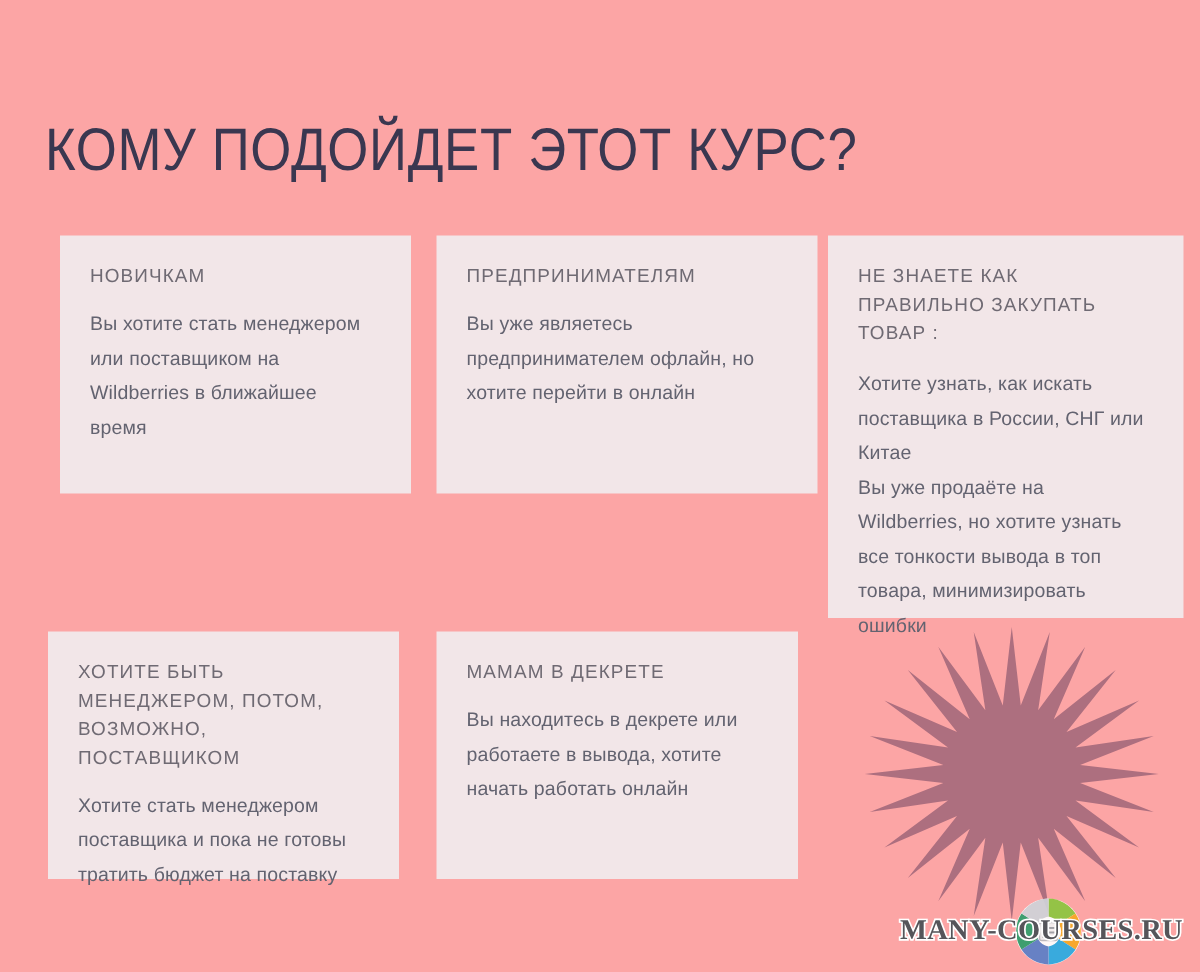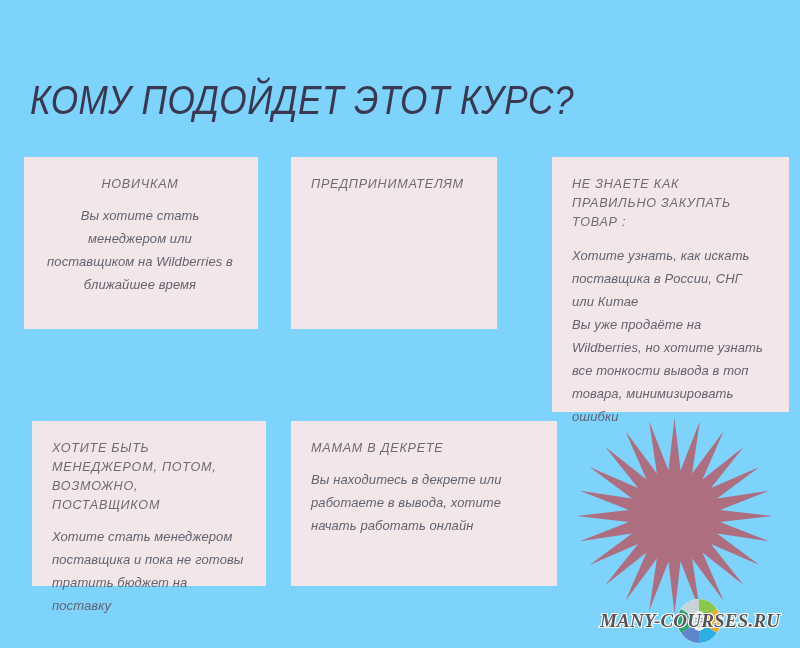--- a/index.html
+++ b/index.html
@@ -12,22 +12,21 @@
     background: #ffffff;
     font-family: "Liberation Sans", sans-serif;
     overflow: hidden;
     position: relative;
   }
 
   .page {
     position: relative;
     width: 800px;
     height: 648px;
-    background: #7dd3fc;
-    font-style: italic;
+    background: #fca5a5;
   }
 
   
   .page-title {
     position: absolute;
     left: 30px;
     top: 49px;
     font-size: 40px;
     line-height: 48px;
     letter-spacing: 0.5px;
@@ -61,25 +60,25 @@
     color: #636370;
     font-size: 13px;
     line-height: 23px;
     letter-spacing: 0.1px;
     font-weight: 400;
     margin: 0;
     white-space: pre-line;
   }
 
   
-  #card-1 { left: 24px;  top: 157px; width: 234px; height: 172px; text-align: center; }
-  #card-2 { left: 291px; top: 157px; width: 206px; height: 172px; }
+  #card-1 { left: 40px;  top: 157px; width: 234px; height: 172px; }
+  #card-2 { left: 291px; top: 157px; width: 254px; height: 172px; }
   #card-3 { left: 552px; top: 157px; width: 237px; height: 255px; }
   #card-4 { left: 32px;  top: 421px; width: 234px; height: 165px; }
-  #card-5 { left: 291px; top: 421px; width: 266px; height: 165px; }
+  #card-5 { left: 291px; top: 421px; width: 241px; height: 165px; }
 
   #card-3 .card-heading { margin-bottom: 12px; }
 
   
   .starburst-wrap {
     position: absolute;
     left: 567px;
     top: 416px;
     width: 215px;
     height: 200px;
@@ -127,20 +126,21 @@
 
   <h1 class="page-title">КОМУ ПОДОЙДЕТ ЭТОТ КУРС?</h1>
 
   <div class="card" id="card-1">
     <div class="card-heading">НОВИЧКАМ</div>
     <div class="card-body">Вы хотите стать менеджером или поставщиком на Wildberries в ближайшее время</div>
   </div>
 
   <div class="card" id="card-2">
     <div class="card-heading">ПРЕДПРИНИМАТЕЛЯМ</div>
+    <div class="card-body">Вы уже являетесь предпринимателем офлайн, но хотите перейти в онлайн</div>
   </div>
 
   <div class="card" id="card-4">
     <div class="card-heading">ХОТИТЕ БЫТЬ МЕНЕДЖЕРОМ, ПОТОМ, ВОЗМОЖНО, ПОСТАВЩИКОМ</div>
     <div class="card-body">Хотите стать менеджером поставщика и пока не готовы тратить бюджет на поставку</div>
   </div>
 
   <div class="card" id="card-3">
     <div class="card-heading">НЕ ЗНАЕТЕ КАК ПРАВИЛЬНО ЗАКУПАТЬ ТОВАР :</div>
     <div class="card-body">Хотите узнать, как искать поставщика в России, СНГ или Китае

